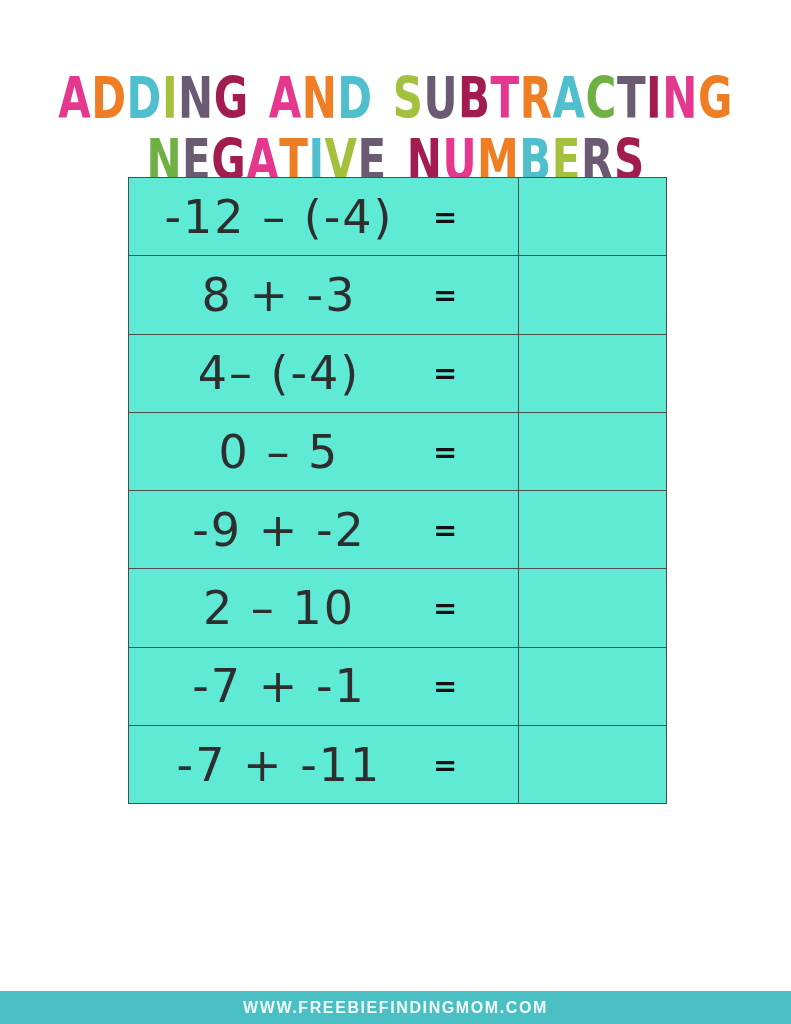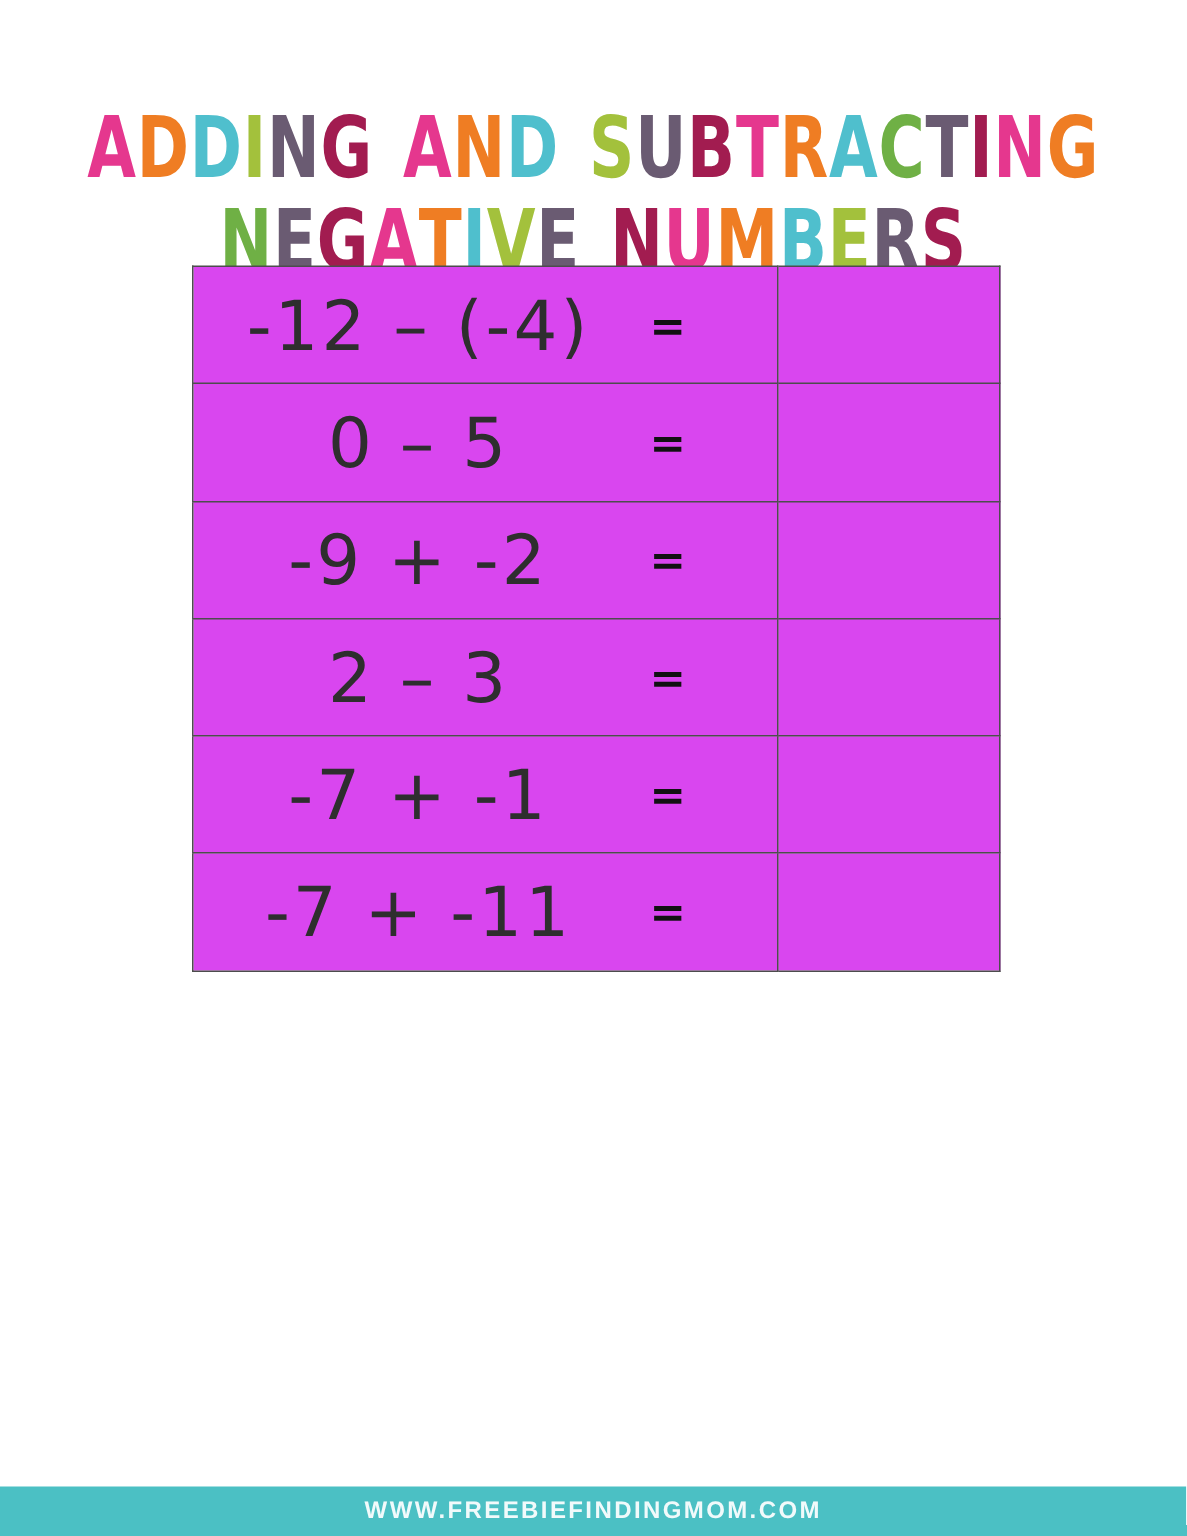--- a/index.html
+++ b/index.html
@@ -36,21 +36,21 @@
   .problems{
     position:absolute;left:128px;top:177px;
     width:536px;
     border-collapse:collapse;
     table-layout:fixed;
   }
   .problems td{
     border:1px solid var(--border);
     height:77.3px;
     padding:0;
-    background:#d946ef;
+    background:#5eead4;
   }
   td.q{width:389px;}
   td.a{width:147px;}
   .q-inner{
     display:flex;align-items:center;height:100%;
   }
   .problem{
     width:300px;
     text-align:center;
     font-size:46px;
@@ -95,21 +95,39 @@
     <tr>
       <td class="q">
         <div class="q-inner">
           <span class="problem">-12 – (-4)</span>
           <span class="eq">=</span>
         </div>
       </td>
       <td class="a"></td>
     </tr>
 
+    <tr>
+      <td class="q">
+        <div class="q-inner">
+          <span class="problem">8 + -3</span>
+          <span class="eq">=</span>
+        </div>
+      </td>
+      <td class="a"></td>
+    </tr>
 
+    <tr>
+      <td class="q">
+        <div class="q-inner">
+          <span class="problem">4– (-4)</span>
+          <span class="eq">=</span>
+        </div>
+      </td>
+      <td class="a"></td>
+    </tr>
 
     <tr>
       <td class="q">
         <div class="q-inner">
           <span class="problem">0 – 5</span>
           <span class="eq">=</span>
         </div>
       </td>
       <td class="a"></td>
     </tr>
@@ -122,21 +140,21 @@
         </div>
       </td>
       <td class="a"></td>
     </tr>
 
 
 
     <tr>
       <td class="q">
         <div class="q-inner">
-          <span class="problem">2 – 3</span>
+          <span class="problem">2 – 10</span>
           <span class="eq">=</span>
         </div>
       </td>
       <td class="a"></td>
     </tr>
 
     <tr>
       <td class="q">
         <div class="q-inner">
           <span class="problem">-7 + -1</span>

